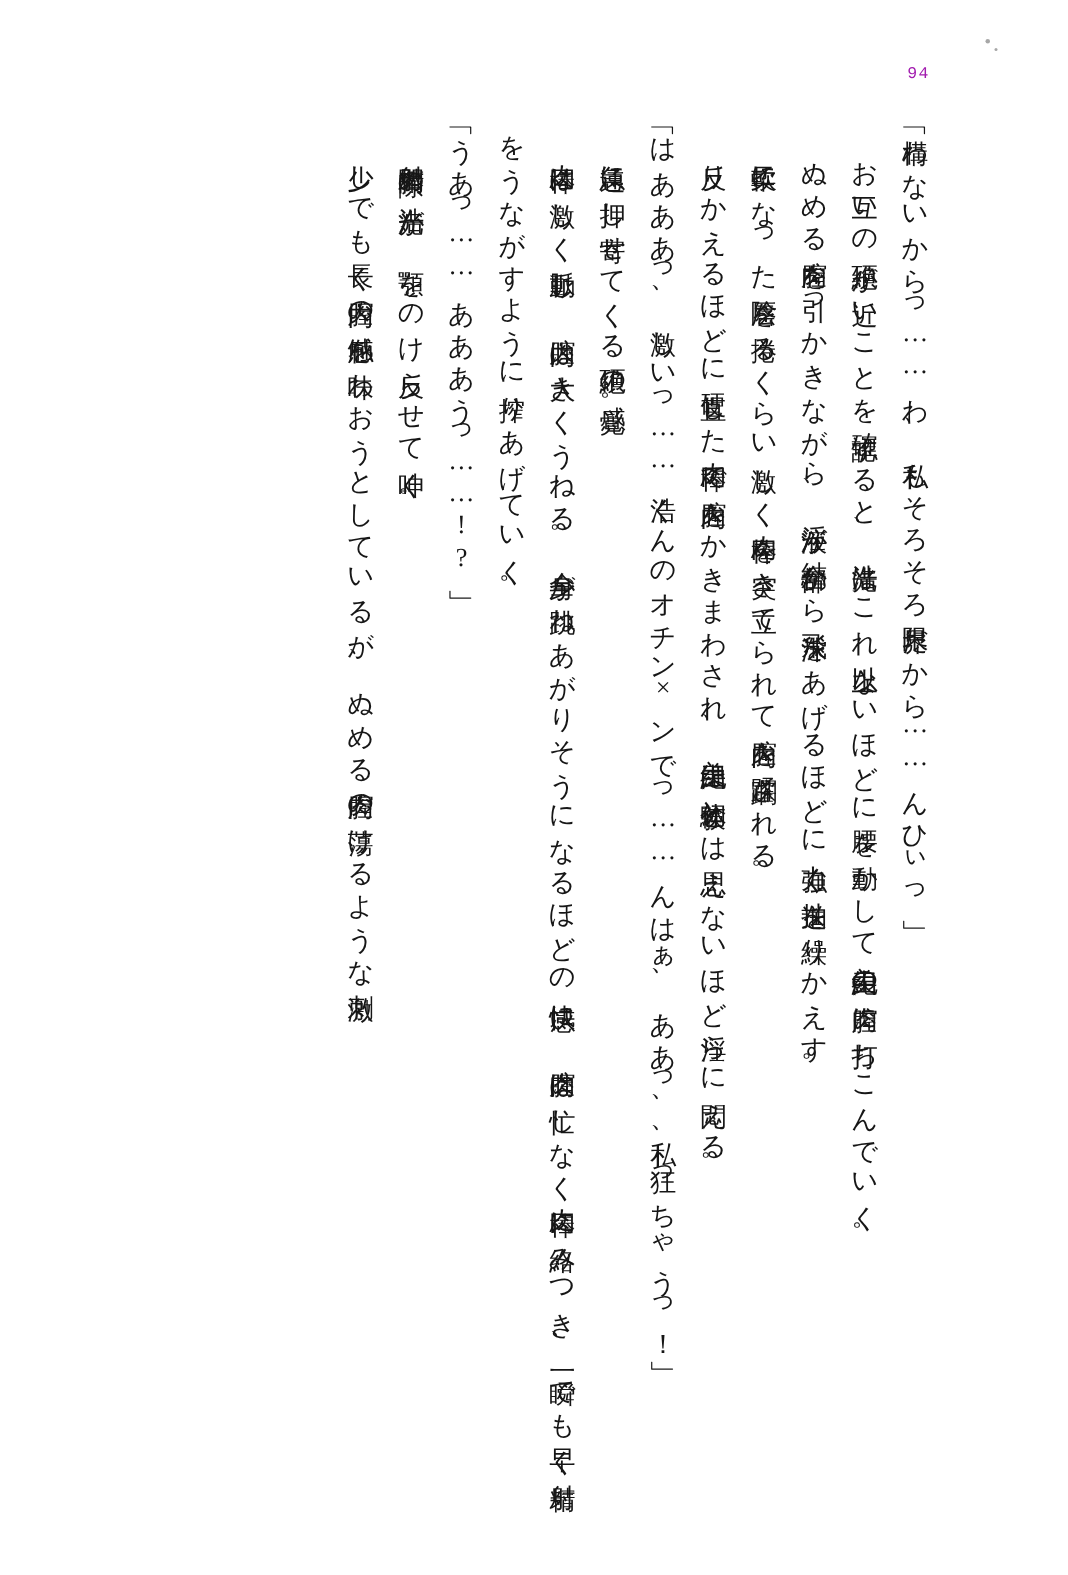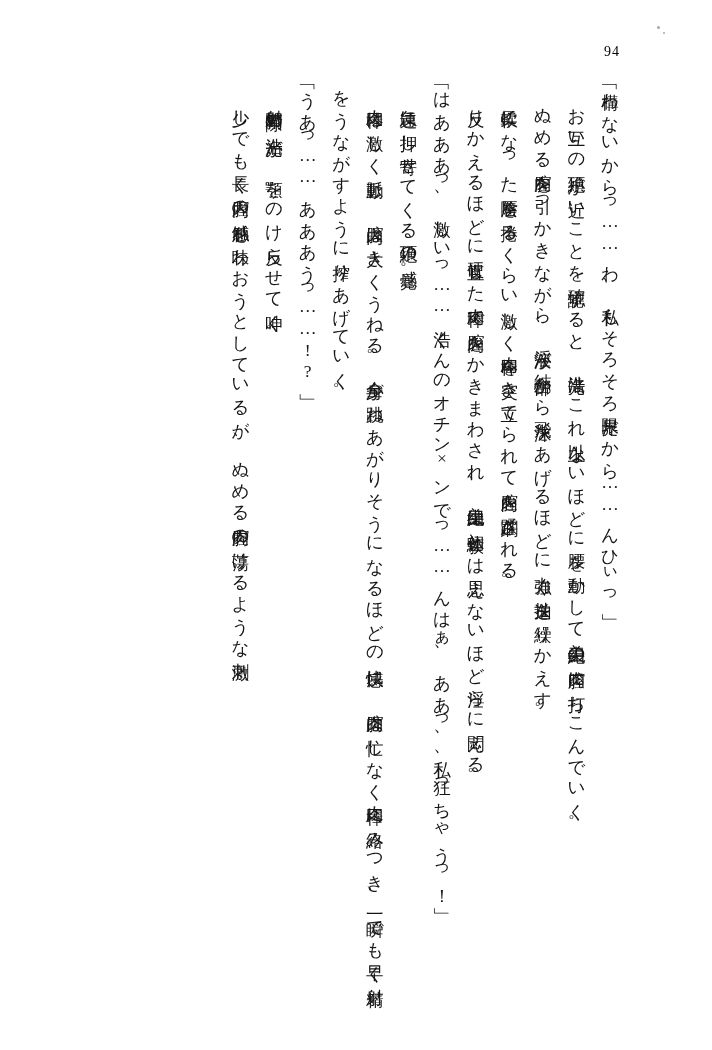--- a/index.html
+++ b/index.html
@@ -20,24 +20,24 @@
     top: 0;
     left: 0;
     width: 712px;
     height: 1050px;
     box-sizing: border-box;
   }
   .page-number {
     position: absolute;
     top: 44px;
     right: 92px;
-    font-size: 14px;
+    font-size: 11px;
     letter-spacing: 1px;
-    color: #000000;
-    font-family: Liberation Serif, serif;
+    color: #a21caf;
+    font-family: Liberation Mono, monospace;
   }
   .body-text {
     position: absolute;
     top: 78px;
     right: 86px;
     left: 78px;
     height: 900px;
     writing-mode: vertical-rl;
     -webkit-writing-mode: vertical-rl;
     text-orientation: upright;

